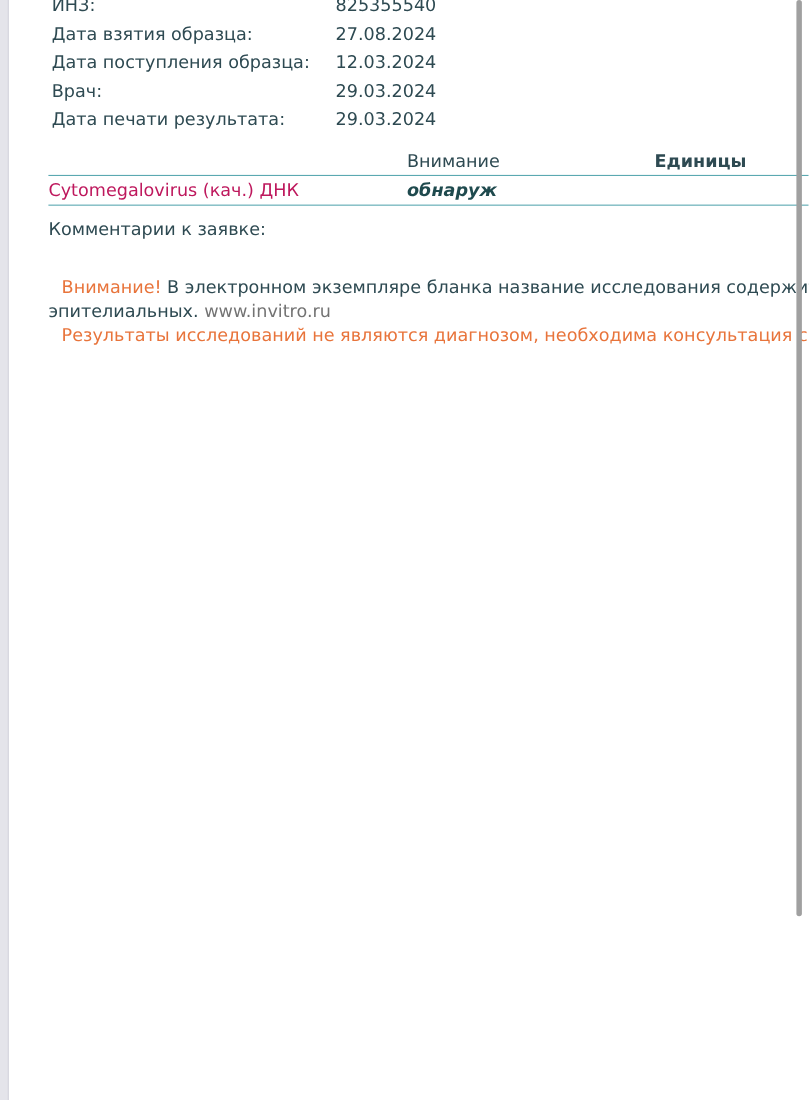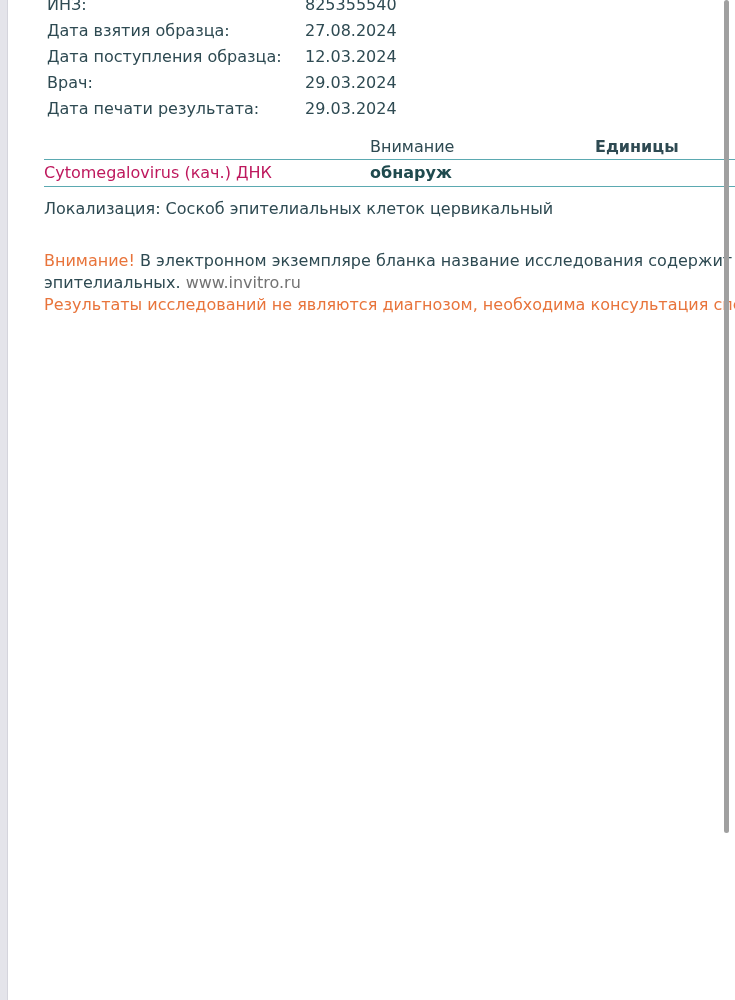--- a/index.html
+++ b/index.html
@@ -18,24 +18,24 @@
   .info-row { position: relative; height: 26px; font-size: 16px; line-height: 26px; white-space: nowrap; }
   .info-label { position: absolute; left: 3px; }
   .info-value { position: absolute; left: 261px; }
   .results { position: absolute; left: 0; top: 134px; width: 700px; }
   .res-head { position: relative; height: 25px; font-size: 16px; line-height: 25px; border-bottom: 1.5px solid #5ba9b1; }
   .res-row { position: relative; height: 26px; font-size: 16px; line-height: 26px; border-bottom: 1.5px solid #5ba9b1; }
   .col-test { position: absolute; left: 3px; white-space: nowrap; }
   .col-result { position: absolute; left: 326px; white-space: nowrap; }
   .col-units { position: absolute; left: 551px; white-space: nowrap; font-weight: bold; }
   .test-name { color: #be185d; left: 0; }
-  .result-val { font-weight: bold; color: #1f4a4e; }
+  .result-val { font-weight: bold; color: #1f4a4e; font-style: italic; }
   .comments { position: absolute; left: 0; top: 197px; font-size: 16px; line-height: 23px; white-space: nowrap; }
   .notice { position: absolute; left: 0; top: 250px; font-size: 16px; line-height: 22px; white-space: nowrap; width: 700px; overflow: hidden; }
-  .orange { color: #e8743b; }
+  .orange { color: #e8743b; margin-left: 12px; }
   .link { color: #737373; }
   .scrollbar {
     position: absolute; left: 724px; top: 0; width: 5px; height: 833px;
     background: #a0a0a0; border-radius: 3px;
   }
 </style>
 </head>
 <body>
 
 <div class="left-strip"></div>
@@ -71,21 +71,21 @@
       <span class="col-units">Единицы</span>
     </div>
     <div class="res-row">
       <span class="col-test test-name">Cytomegalovirus (кач.) ДНК</span>
       <span class="col-result result-val">обнаруж</span>
       <span class="col-units"></span>
     </div>
   </div>
 
   <div class="comments">
-    <div>Локализация: Соскоб эпителиальных клеток цервикальный</div>
+    <div>Комментарии к заявке:</div>
   </div>
 
   <div class="notice">
     <div><span class="orange">Внимание!</span><span> В электронном экземпляре бланка название исследования содержит со</span></div>
     <div><span>эпителиальных. </span><span class="link">www.invitro.ru</span></div>
     <div class="orange">Результаты исследований не являются диагнозом, необходима консультация спец</div>
   </div>
 
 </div>
 

